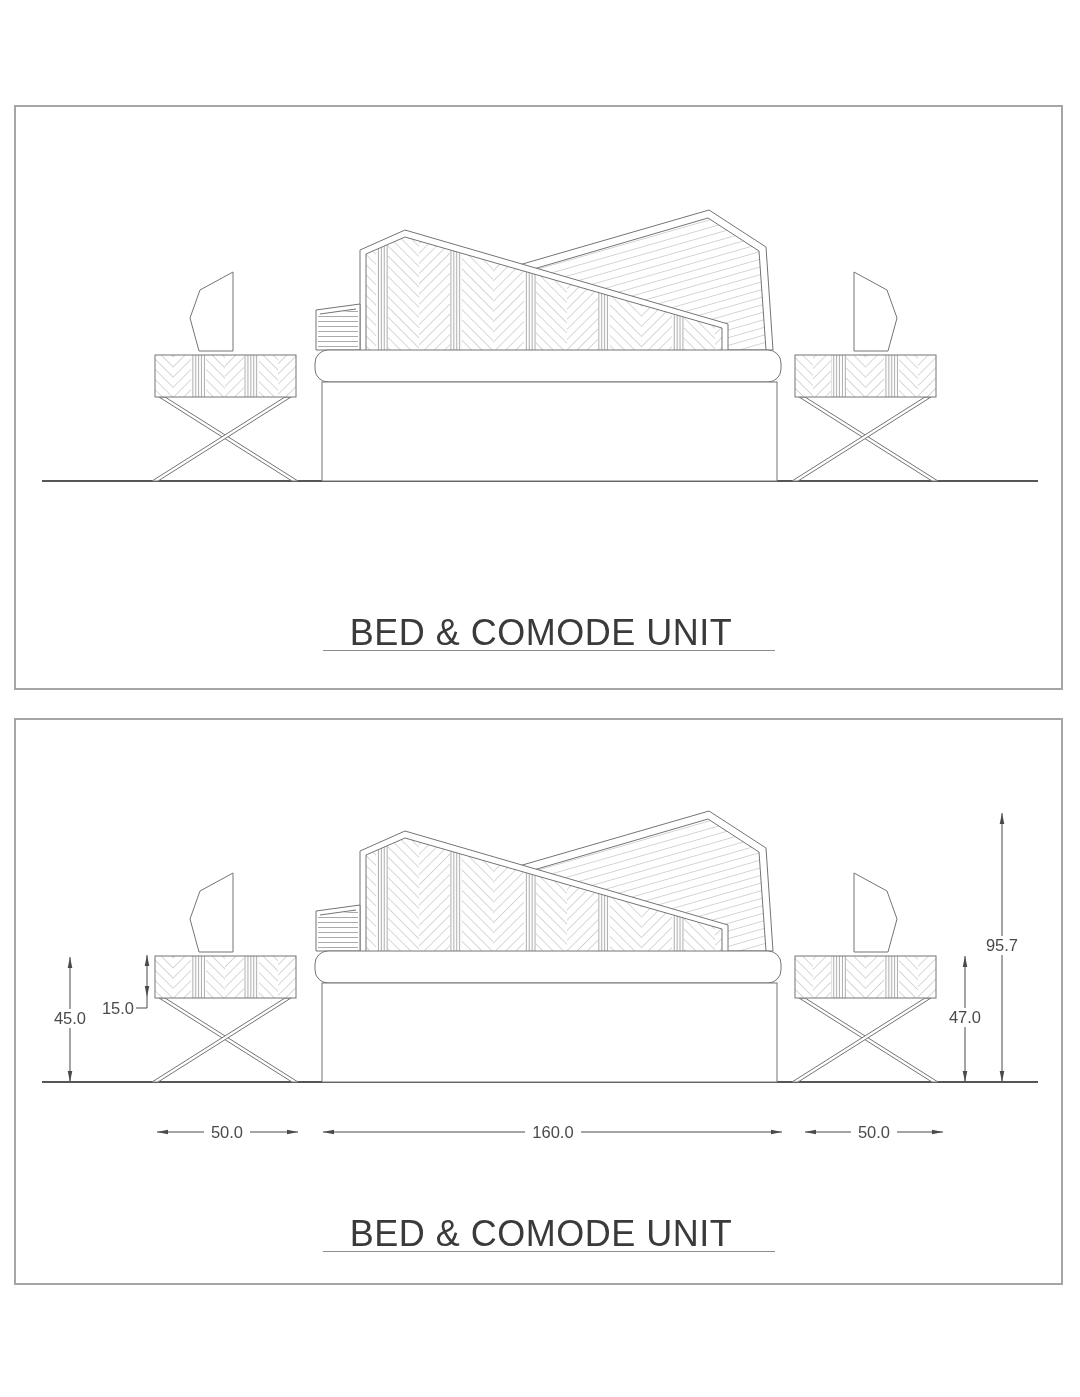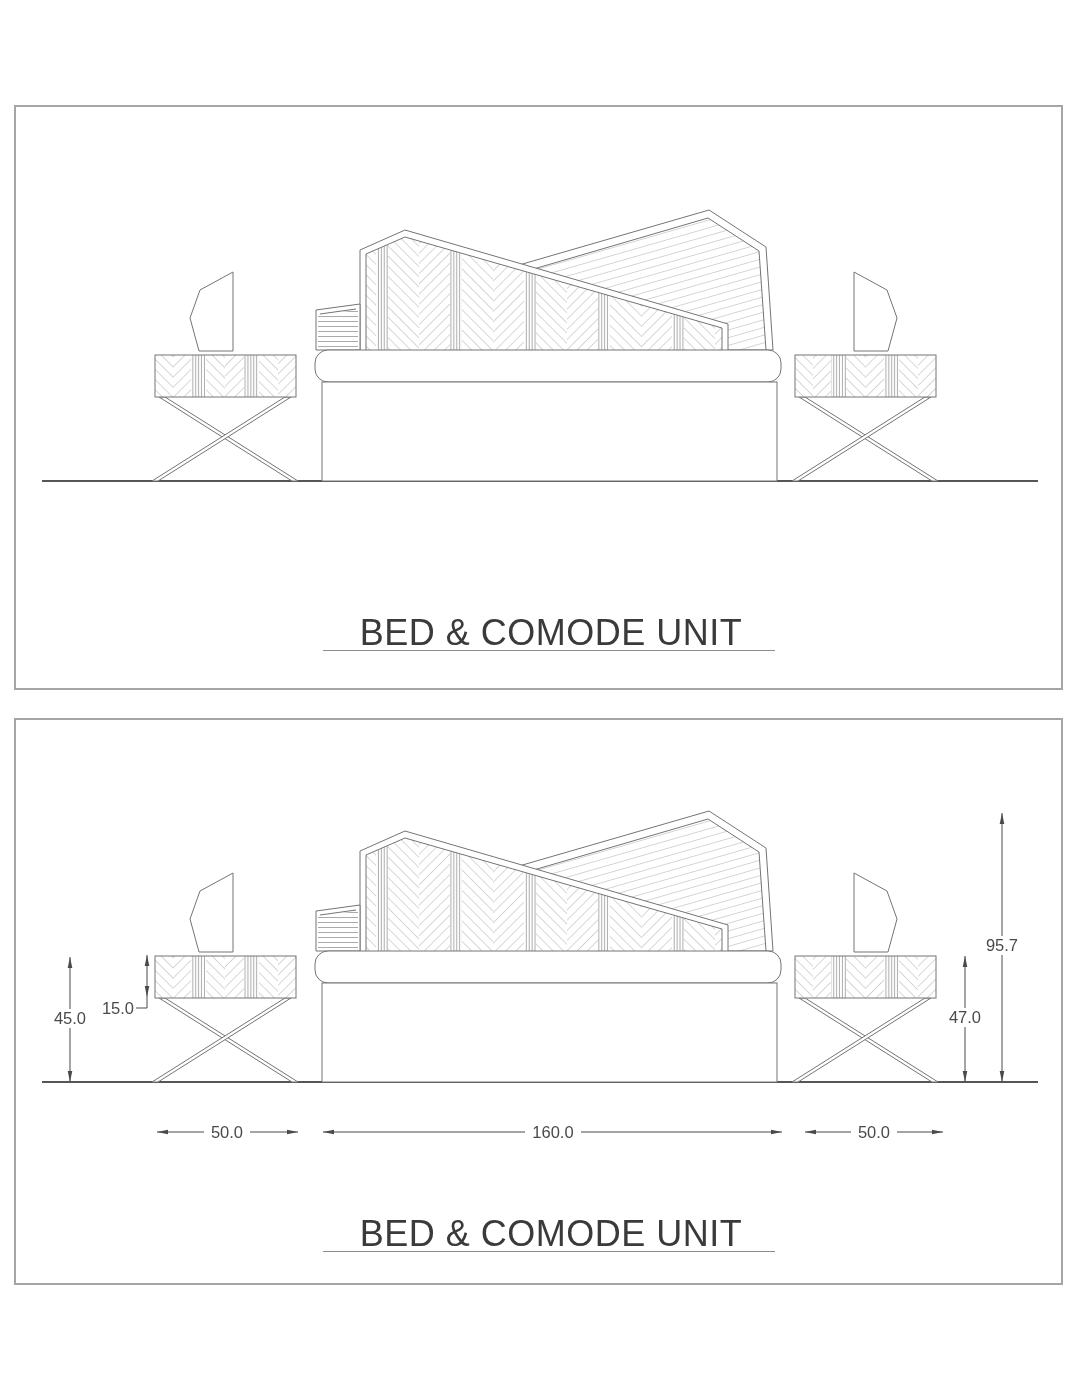--- a/index.html
+++ b/index.html
@@ -4,21 +4,21 @@
 <style>
   html,body{margin:0;padding:0;background:#fff;}
   body{width:1080px;height:1397px;position:relative;overflow:hidden;
        font-family:"Liberation Sans",sans-serif;}
   .panel{position:absolute;border:2px solid var(--panel_border,#a5a5a5);background:#fff;box-sizing:border-box;}
   .panel-top{left:14px;top:105px;width:1049px;height:585px;}
   .panel-bottom{left:14px;top:718px;width:1049px;height:567px;}
   svg.draw{position:absolute;overflow:visible;}
   #svg-top{left:15px;top:106px;width:1047px;height:583px;}
   #svg-bottom{left:15px;top:719px;width:1047px;height:565px;}
-  .title{position:absolute;left:296px;width:510px;text-align:center;
+  .title{position:absolute;left:286px;width:510px;text-align:center;
          font-size:36px;letter-spacing:.5px;color:var(--text,#3a3a3a);line-height:36px;white-space:nowrap;}
   .t1{top:615px;} .t2{top:1216px;}
   .underline{position:absolute;left:323px;width:452px;height:0;border-top:1.5px solid #8c8c8c;}
   .u1{top:650px;} .u2{top:1251px;}
   .ln{stroke:var(--line,#747474);fill:none;stroke-width:1;}
   .wf{stroke:var(--line,#747474);fill:#ffffff;stroke-width:1;}
   .ground{stroke:var(--ground,#555);stroke-width:2;fill:none;}
   .hatchline{stroke:var(--hatch,#7c7c7c);stroke-width:.65;fill:none;}
   .dim{stroke:var(--dimension,#4f4f4f);stroke-width:1;fill:none;}
   .dimtxt{fill:var(--dimension,#3f3f3f);font-family:"Liberation Sans",sans-serif;font-size:16.5px;}

